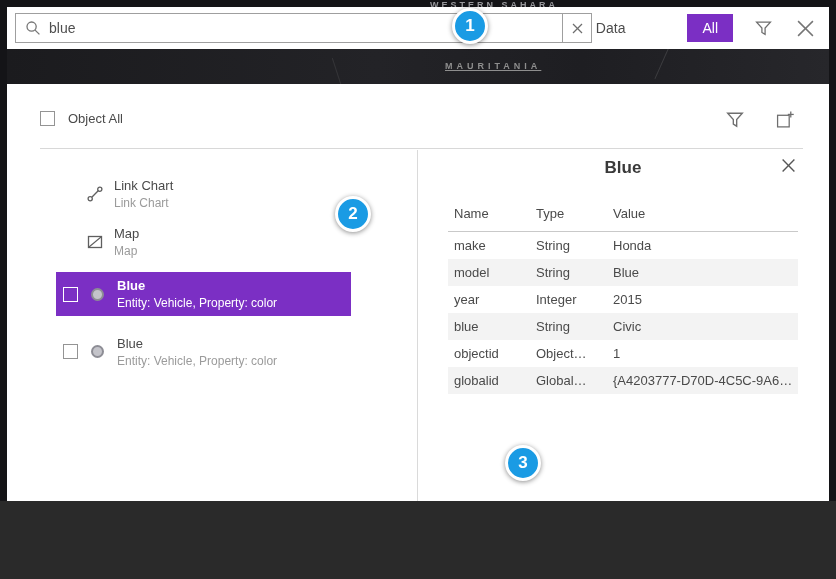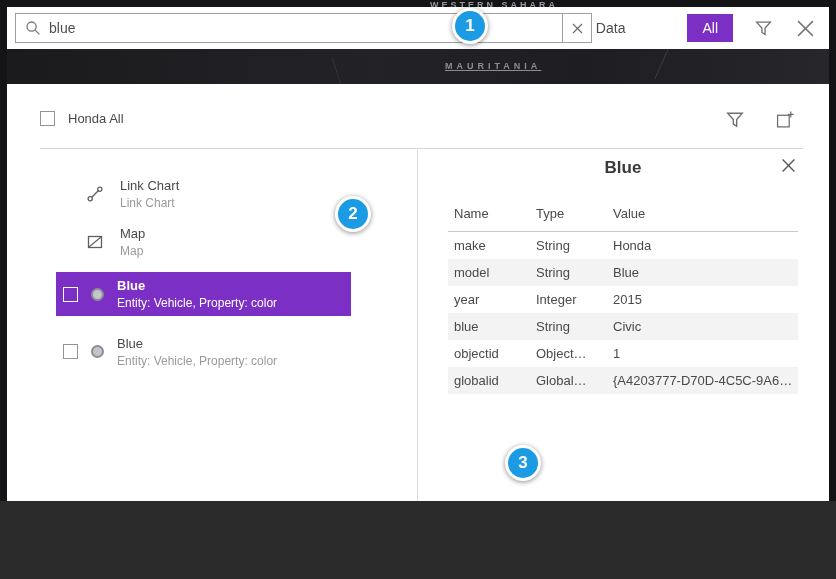--- a/index.html
+++ b/index.html
@@ -74,21 +74,21 @@
   .panel-header-left { position:absolute; left:33px; top:27px; display:flex; align-items:center; gap:13px; }
   .checkbox { width:15px; height:15px; border:1px solid #949494; background:#fff; flex:none; cursor:pointer; }
   .select-all-label { font-size:13px; color:#4a4a4a; }
   .panel-actions { position:absolute; right:32px; top:24px; display:flex; align-items:center; gap:28px; }
   .header-divider { position:absolute; left:33px; right:26px; top:64px; height:1px; background:#d8d8d8; }
   .vert-divider { position:absolute; left:410px; top:66px; bottom:10px; width:1px; background:#dadada; }
 
   
   .list { position:absolute; left:49px; top:86px; width:295px; }
   .result-item { display:flex; align-items:center; cursor:pointer; }
-  .app-item { height:48px; padding-left:31px; gap:17px; }
+  .app-item { height:48px; padding-left:31px; gap:11px; }
   .entity-item { min-height:44px; padding:6px 6px 6px 7px; gap:13px; }
   .entity-item.second { margin-top:14px; min-height:36px; }
   .selected-row { background:var(--accent,#7b2fc4); margin-top:6px; }
   .item-texts { display:flex; flex-direction:column; gap:2px; min-width:0; }
   .item-title { font-size:13px; color:#4a4a4a; line-height:1.2; }
   .item-sub { font-size:12px; color:#9b9b9b; line-height:1.2; white-space:nowrap; }
   .selected-row .item-title { color:#fff; font-weight:bold; }
   .selected-row .item-sub { color:#fff; }
   .selected-row .checkbox { border-color:#fff; background:transparent; }
   .circle-icon {
@@ -169,21 +169,21 @@
     <div class="map-borderline-a"></div>
     <div class="map-borderline-b"></div>
   </div>
   <div class="map-label" style="top:61px; z-index:2;text-decoration:underline;">MAURITANIA</div>
   <div class="bottom-strip"></div>
 
   <div class="panel">
 
     <div class="panel-header-left">
       <span class="checkbox"></span>
-      <span class="select-all-label">Honda All</span>
+      <span class="select-all-label">Object All</span>
     </div>
 
     <div class="panel-actions">
       <button class="icon-btn">
         <svg width="18" height="18" viewBox="0 0 16 16">
           <path d="M1.5 2 H14.5 L9.5 7.5 V13.5 L6.5 11.7 V7.5 Z" fill="none" stroke="#6e6e6e" stroke-width="1.2"></path>
         </svg>
       </button>
       <button class="icon-btn">
         <svg width="19" height="19" viewBox="0 0 18 18">

